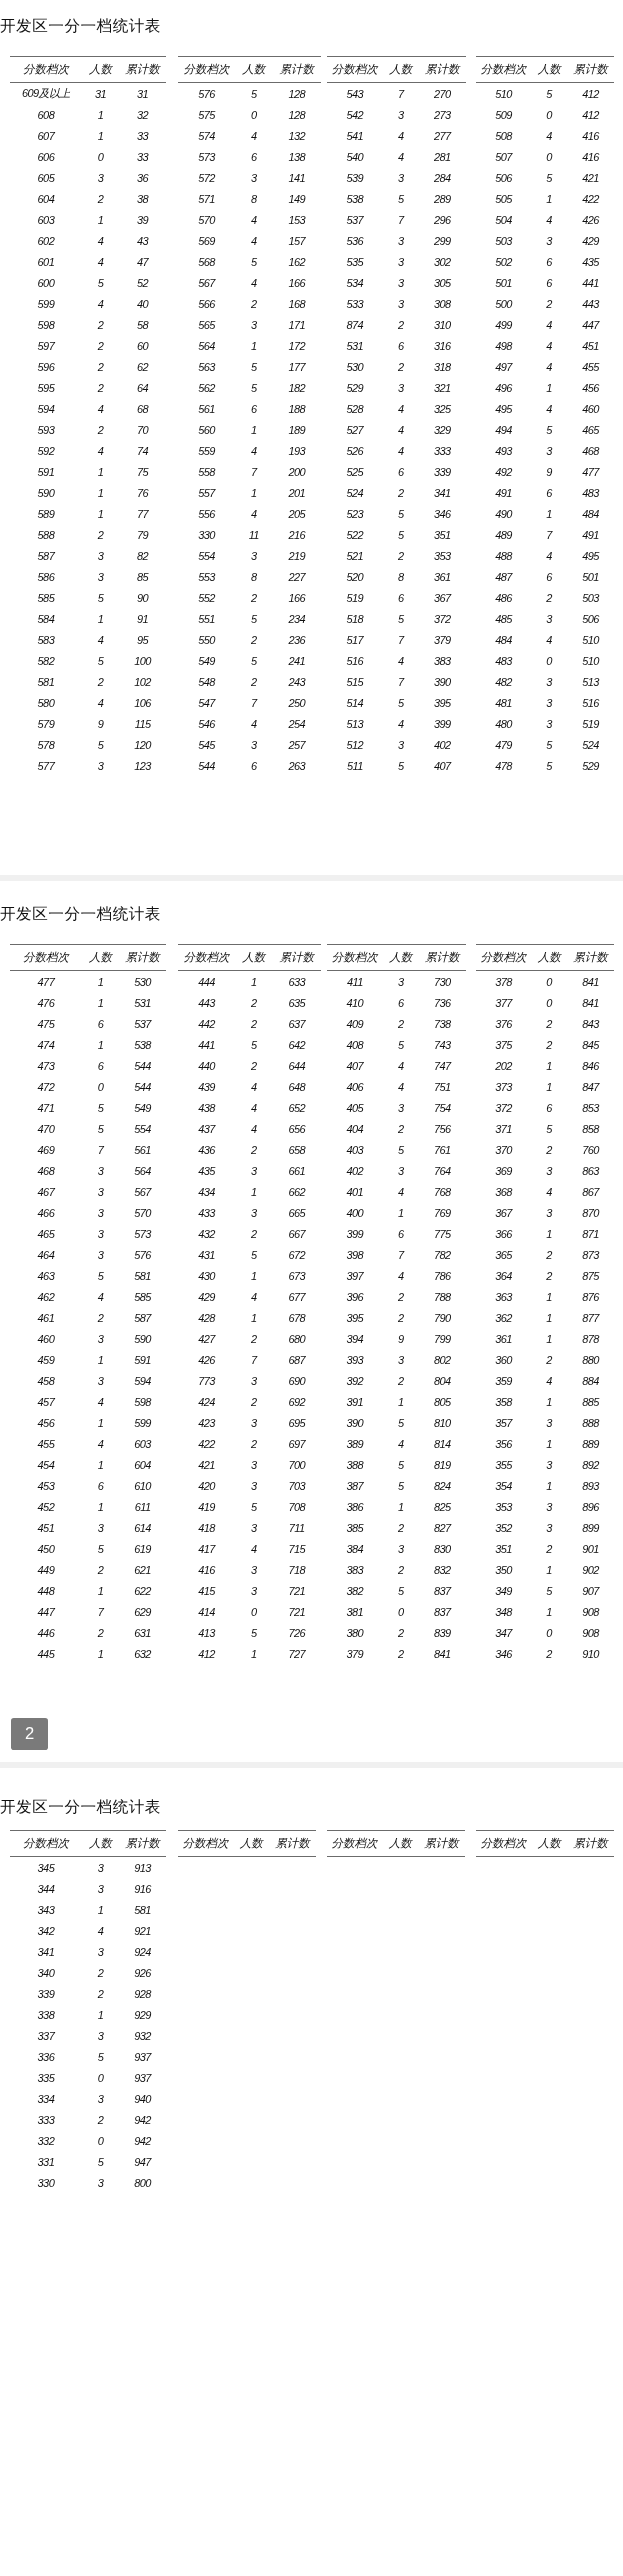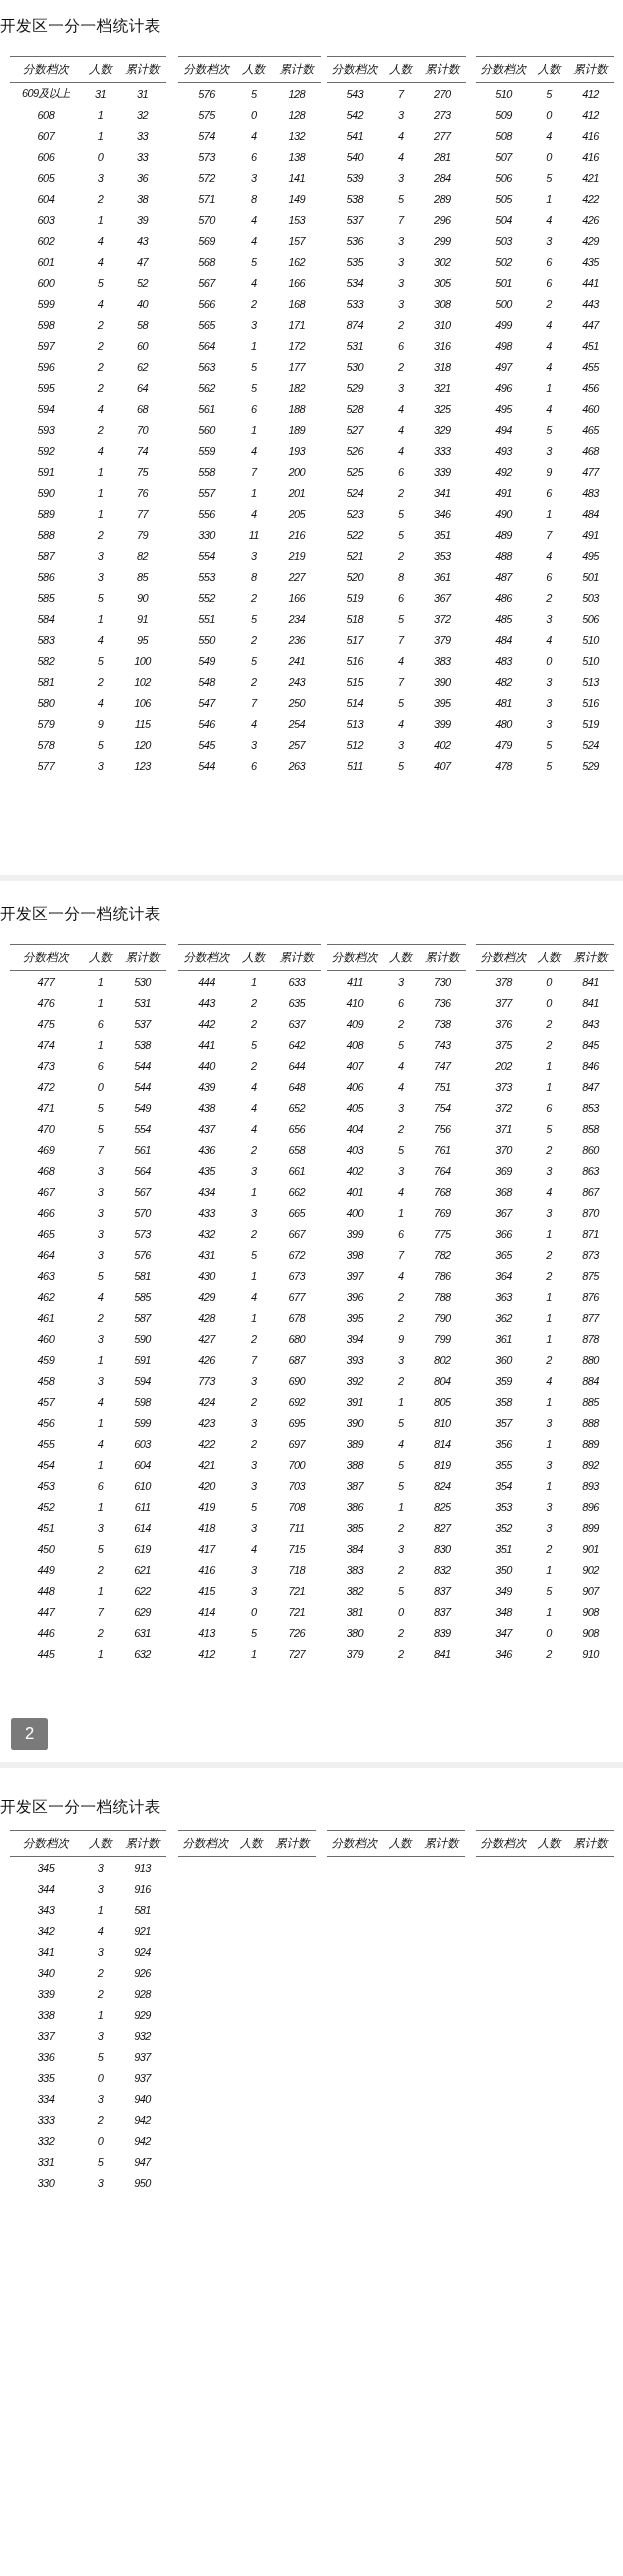--- a/index.html
+++ b/index.html
@@ -1433,21 +1433,21 @@
             <td>853</td>
           </tr>
           <tr>
             <td>371</td>
             <td>5</td>
             <td>858</td>
           </tr>
           <tr>
             <td>370</td>
             <td>2</td>
-            <td>860</td>
+            <td>760</td>
           </tr>
           <tr>
             <td>369</td>
             <td>3</td>
             <td>863</td>
           </tr>
           <tr>
             <td>368</td>
             <td>4</td>
             <td>867</td>
@@ -1660,21 +1660,21 @@
             <td>942</td>
           </tr>
           <tr>
             <td>331</td>
             <td>5</td>
             <td>947</td>
           </tr>
           <tr>
             <td>330</td>
             <td>3</td>
-            <td>950</td>
+            <td>800</td>
           </tr>
         </tbody>
     </table>
   </div>
 
   <div class="block" style="left:178px; top:62px; width:138px;">
     <table>
       <colgroup>
           <col style="width:40%">
           <col style="width:26%">

